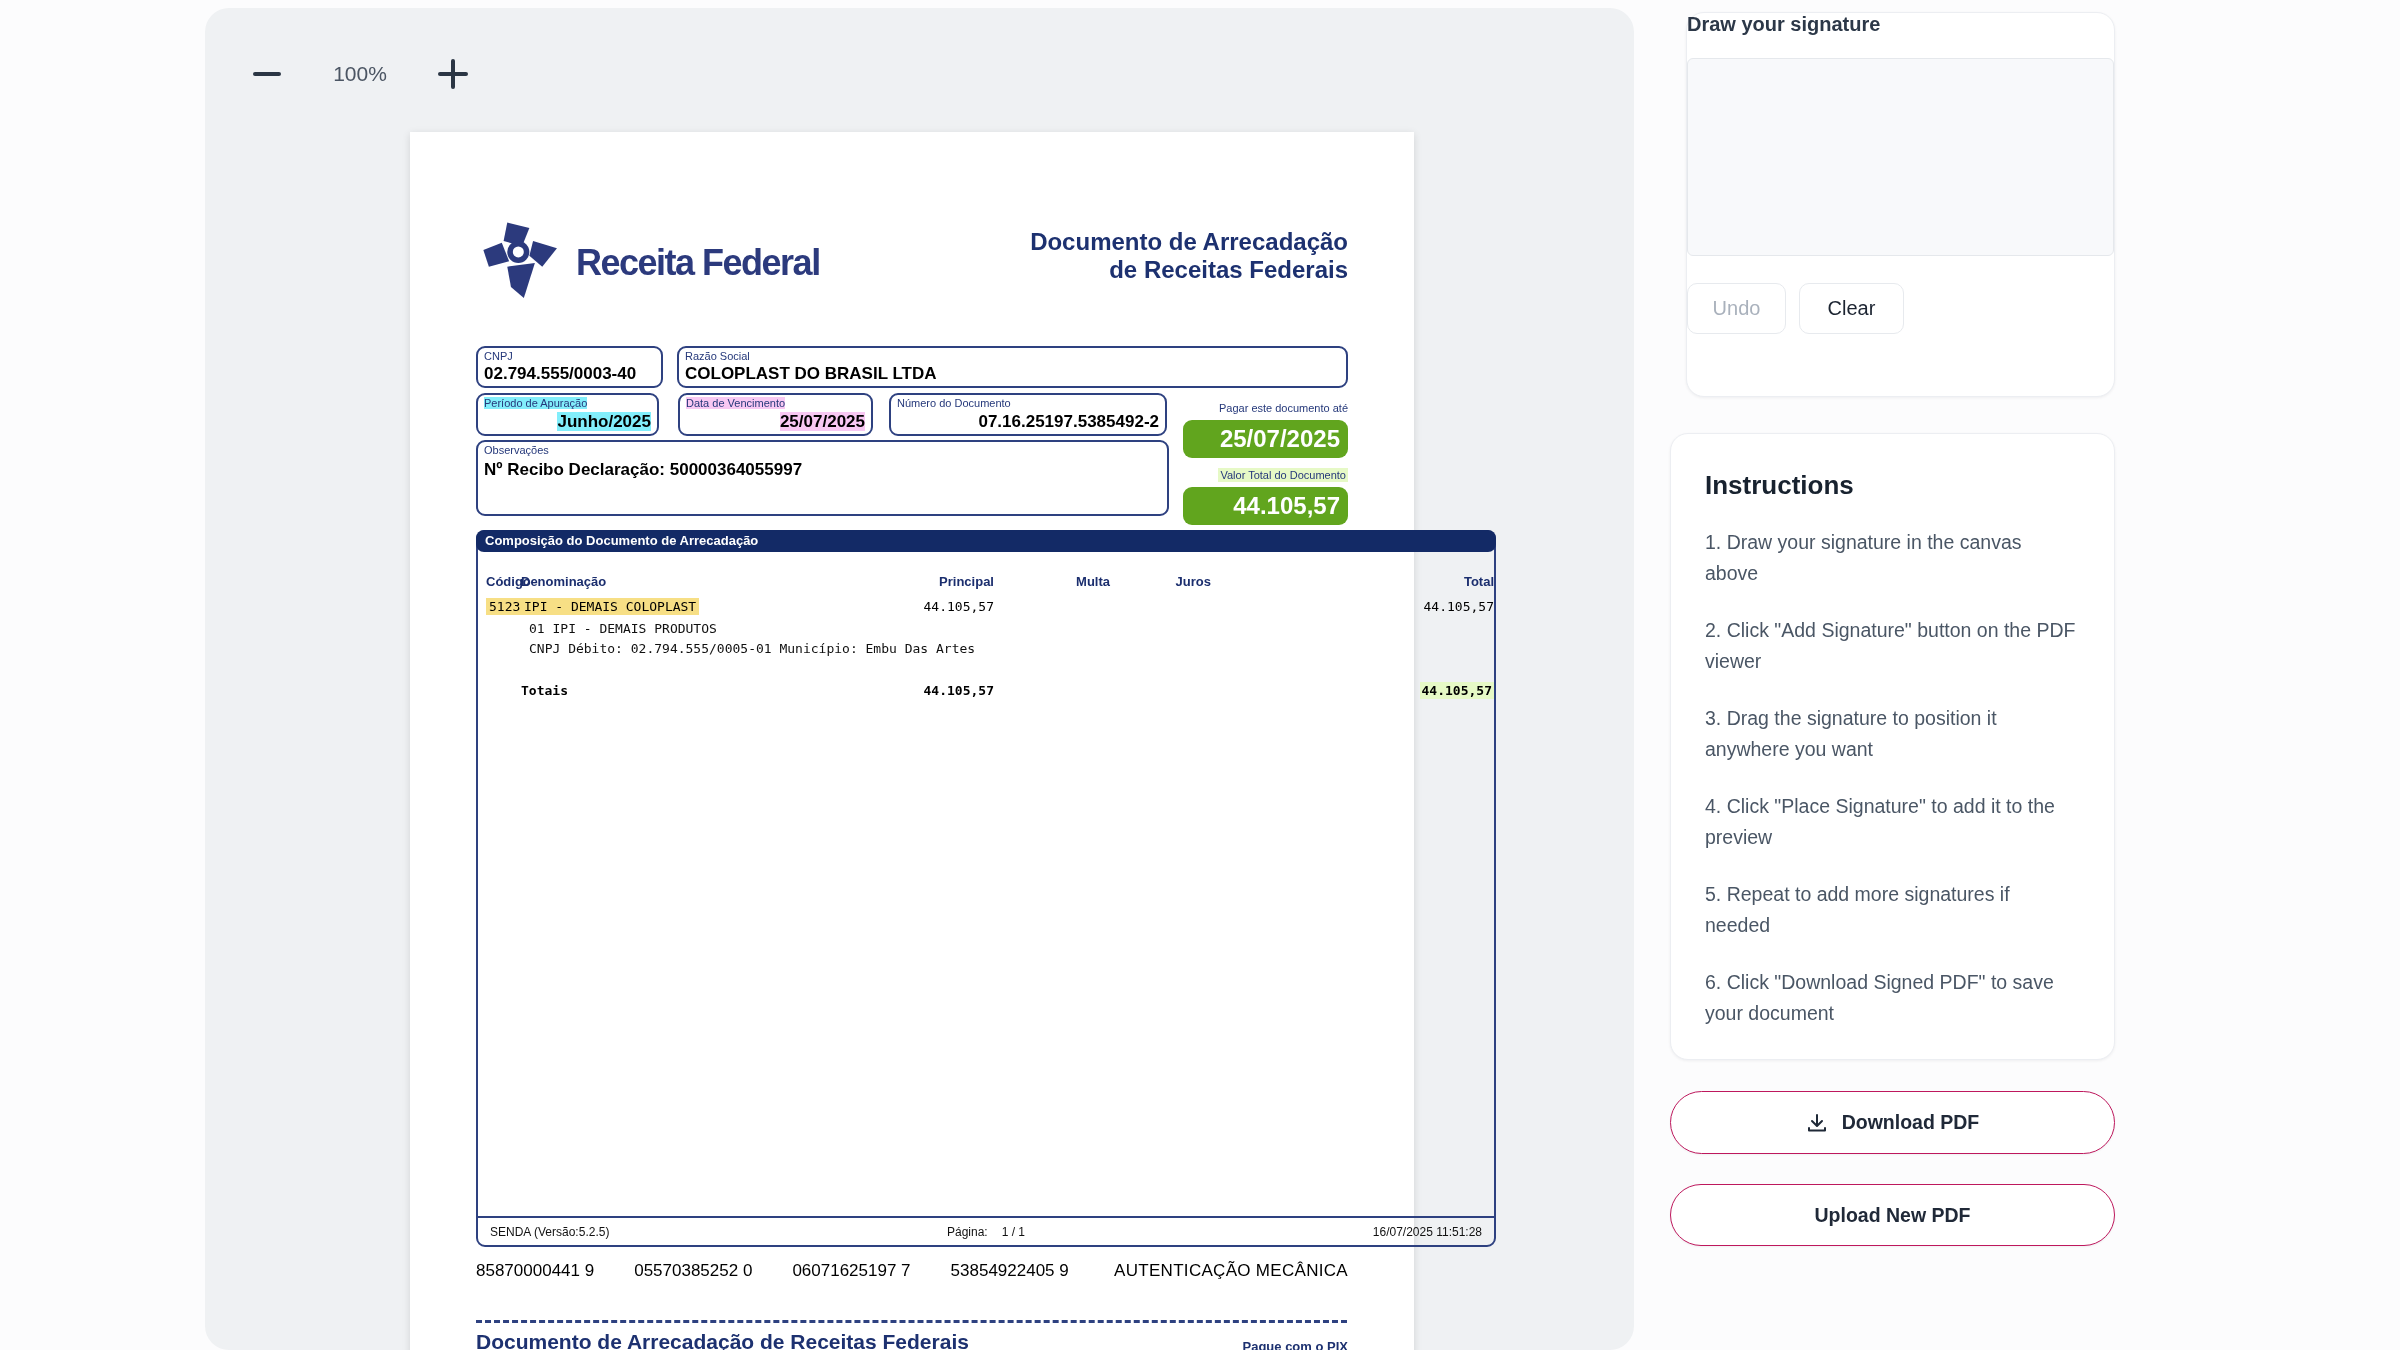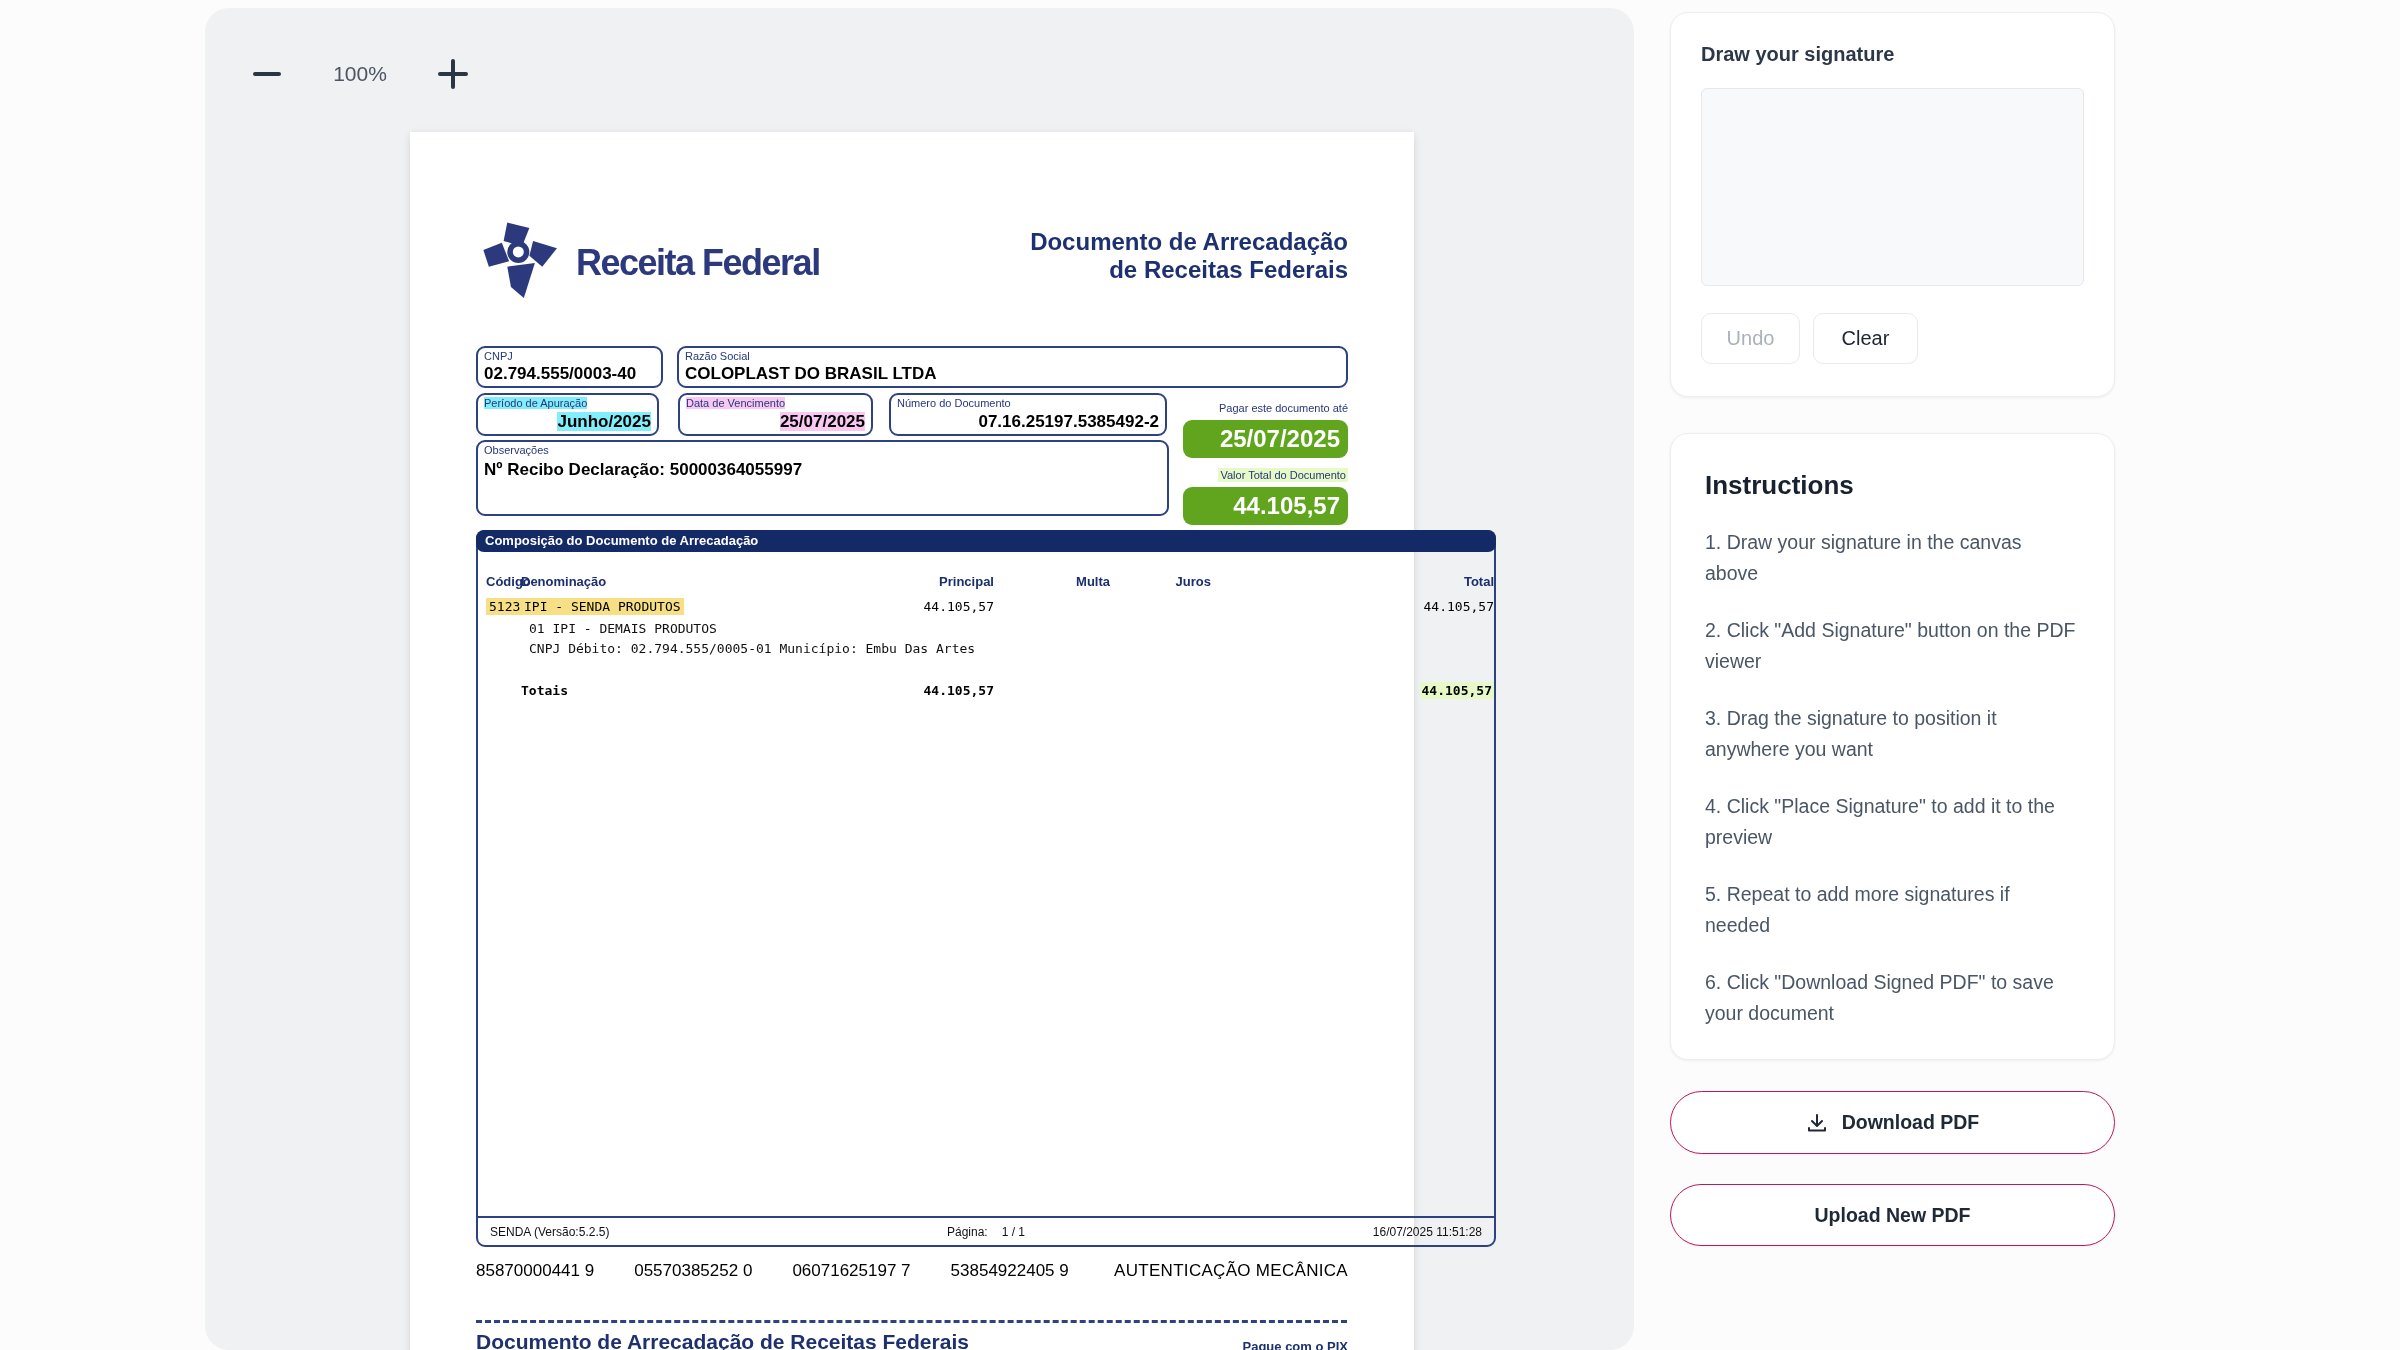--- a/index.html
+++ b/index.html
@@ -75,21 +75,21 @@
   .bc{margin-right:40px;}
   .auth{margin-left:auto;margin-right:0;font-size:17px;letter-spacing:.3px;color:#000;}
   .dashed-sep{margin-top:39px;border-top:3px dashed var(--navy);width:871px;}
   .next-row{display:flex;justify-content:space-between;align-items:flex-end;margin-top:7px;}
   .next-title{font-size:21px;font-weight:bold;color:var(--navy-text);}
   .pix{font-size:13px;font-weight:bold;color:var(--navy-text);}
   
   .sidebar{position:absolute;left:1670px;top:12px;width:445px;}
   .card{background:#fff;border:1px solid #eceef2;border-radius:18px;
     box-shadow:0 1px 3px rgba(16,24,40,.06);}
-  .sig-card{height:385px;padding:30px;}
+  .sig-card{height:385px;margin-left:16px;}
   .sig-title{font-size:20px;font-weight:600;color:#2c3848;}
   .sig-canvas{margin-top:22px;width:100%;height:198px;background:#f8f9fb;
     border:1px solid #e5e8ec;border-radius:6px;cursor:crosshair;}
   .sig-btns{margin-top:27px;display:flex;gap:13px;}
   .sbtn{height:51px;border-radius:10px;border:1px solid #e7eaee;background:#fff;
     font-family:"Liberation Sans",sans-serif;font-size:20px;cursor:pointer;}
   .undo{width:99px;color:#a9b1bc;}
   .clear{width:105px;color:#1c2431;font-weight:500;}
   .inst-card{margin-top:36px;padding:36px 34px 30px;}
   .inst-title{font-size:26px;font-weight:700;color:#18222f;}
@@ -178,21 +178,21 @@
       <div class="crow chead">
         <span class="cell-code">Código</span>
         <span>Denominação</span>
         <span class="r">Principal</span>
         <span class="r">Multa</span>
         <span class="r">Juros</span>
         <span class="r">Total</span>
       </div>
       <div class="crow cdata mono">
         <span class="cell-code"><span class="hl-yellow">5123</span></span>
-        <span><span class="hl-yellow">IPI - SENDA PRODUTOS</span></span>
+        <span><span class="hl-yellow">IPI - DEMAIS COLOPLAST</span></span>
         <span class="r">44.105,57</span>
         <span class="r"></span>
         <span class="r"></span>
         <span class="r">44.105,57</span>
       </div>
       <div class="cdetails mono">
         <div>01 IPI - DEMAIS PRODUTOS</div>
         <div>CNPJ Débito: 02.794.555/0005-01 Município: Embu Das Artes</div>
       </div>
       <div class="crow ctotals mono">

